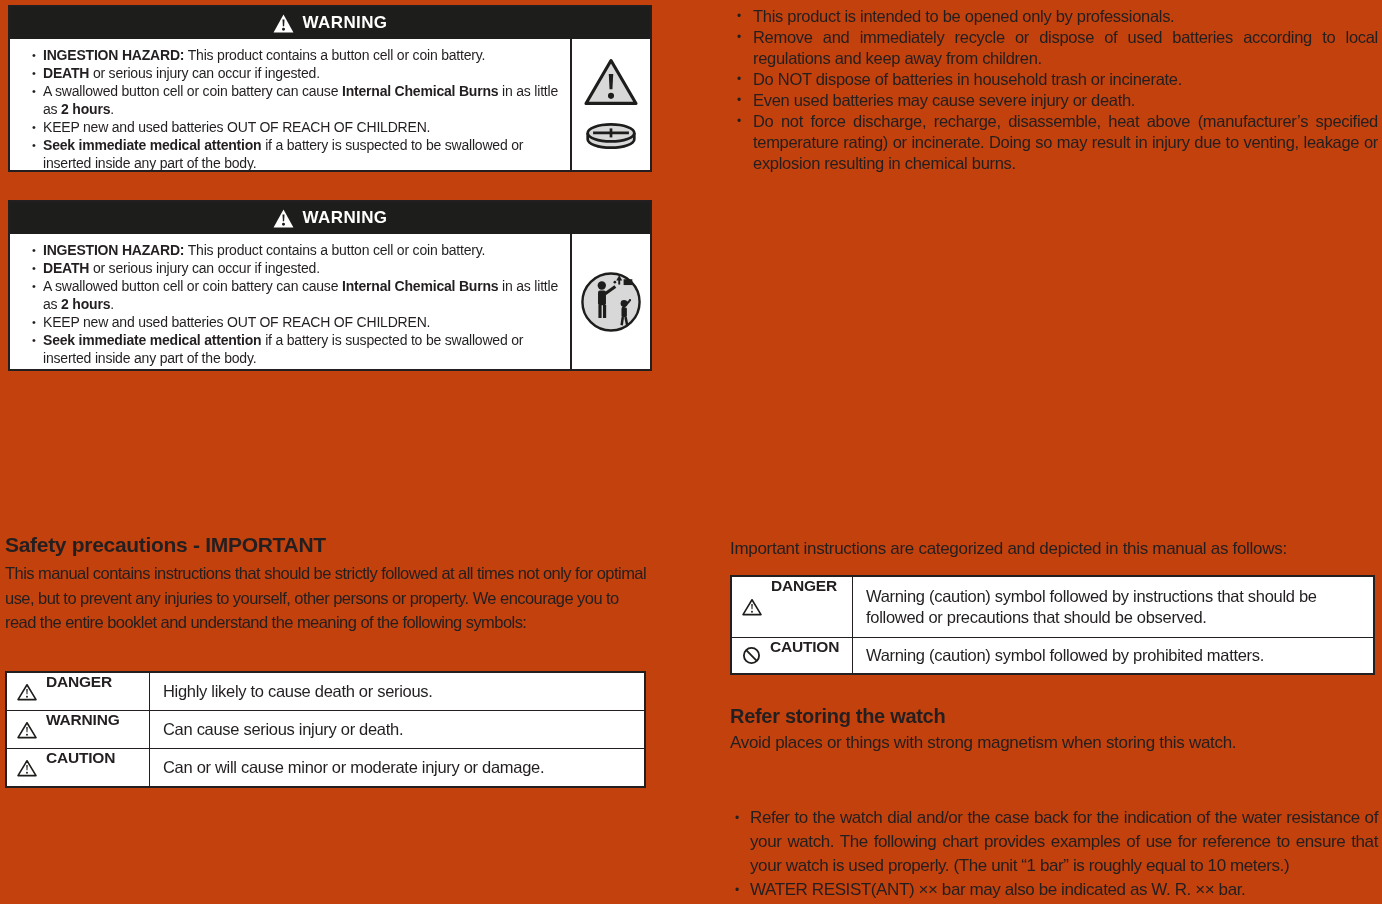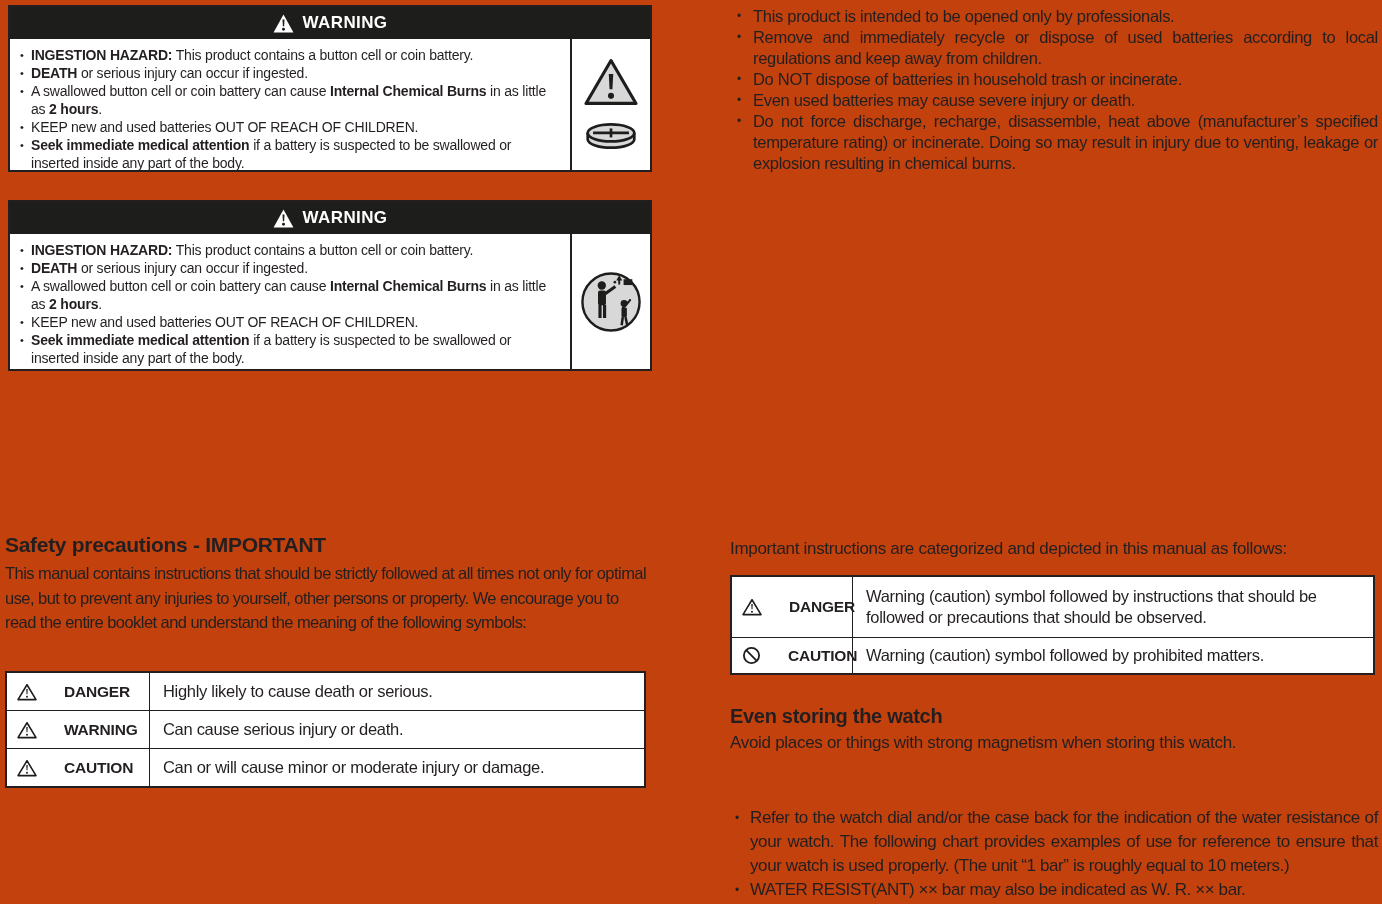--- a/index.html
+++ b/index.html
@@ -23,21 +23,21 @@
   #warning-box-2 { top: 200px; height: 171px; }
   .warnbox-header {
     height: 32px; background: #1d1d1b;
     display: flex; align-items: center; justify-content: center; gap: 9px;
   }
   .warnbox-header-label {
     color: #ffffff; font-weight: bold; font-size: 17px; letter-spacing: 0.4px;
   }
   .warnbox-body { display: flex; height: calc(100% - 32px); }
   .warn-bullets {
-    flex: 1; margin: 0; padding: 7px 8px 0 8px; list-style: none;
+    flex: 1; margin: 0; padding: 7px 8px 0 20px; list-style: none;
     font-size: 14px; line-height: 18px; letter-spacing: -0.2px; border-radius: 6px;
   }
   .warn-bullets li { position: relative; padding-left: 13px; }
   .warn-bullets li::before {
     content: "•"; position: absolute; left: 2px; top: 0; font-size: 11px;
   }
   .warnbox-icons {
     width: 80px; border-left: 2px solid #231f20; box-sizing: border-box;
     display: flex; flex-direction: column; align-items: center; justify-content: center;
     gap: 14px;
@@ -63,21 +63,21 @@
   #safety-paragraph {
     position: absolute; left: 5px; top: 561px; width: 648px; margin: 0;
     font-size: 16.5px; line-height: 24.5px; letter-spacing: -0.55px;
   }
 
   
   .symtable { position: absolute; border: 2px solid #231f20; box-sizing: border-box; background: #fff; }
   .symrow { display: flex; border-top: 1.5px solid #231f20; }
   .symrow:first-child { border-top: none; }
   .symcell-label {
-    display: flex; align-items: center; gap: 27px;
+    display: flex; gap: 9px;
     border-right: 1.5px solid #231f20; box-sizing: border-box;
     padding-left: 10px; flex-shrink: 0;
   }
   .symcell-label .symlabel { font-weight: bold; font-size: 15.5px; letter-spacing: -0.2px; }
   .symcell-desc {
     flex: 1; display: flex; align-items: center;
     padding: 7px 8px 7px 13px; box-sizing: border-box;
     font-size: 16.5px; line-height: 21px; letter-spacing: -0.3px;
   }
   #left-table { left: 5px; top: 671px; width: 641px; }
@@ -285,21 +285,21 @@
               <circle cx="11" cy="11" r="8.8" fill="none" stroke="#1d1d1b" stroke-width="2.1"></circle>
               <line x1="4.9" y1="4.9" x2="17.1" y2="17.1" stroke="#1d1d1b" stroke-width="2.1"></line>
             </svg>
         </span>
         <span class="symlabel">CAUTION</span>
       </div>
       <div class="symcell-desc">Warning (caution) symbol followed by prohibited matters.</div>
     </div>
   </div>
 
-  <h3 id="storing-heading">Even storing the watch</h3>
+  <h3 id="storing-heading">Refer storing the watch</h3>
   <p id="storing-body">Avoid places or things with strong magnetism when storing this watch.</p>
 
   <ul class="water-bullets">
       <li>Refer to the watch dial and/or the case back for the indication of the water resistance of your watch. The following chart provides examples of use for reference to ensure that your watch is used properly. (The unit “1 bar” is roughly equal to 10 meters.)</li>
       <li>WATER RESIST(ANT) ×× bar may also be indicated as W. R. ×× bar.</li>
     </ul>
 
 </div>
 
 </body></html>

